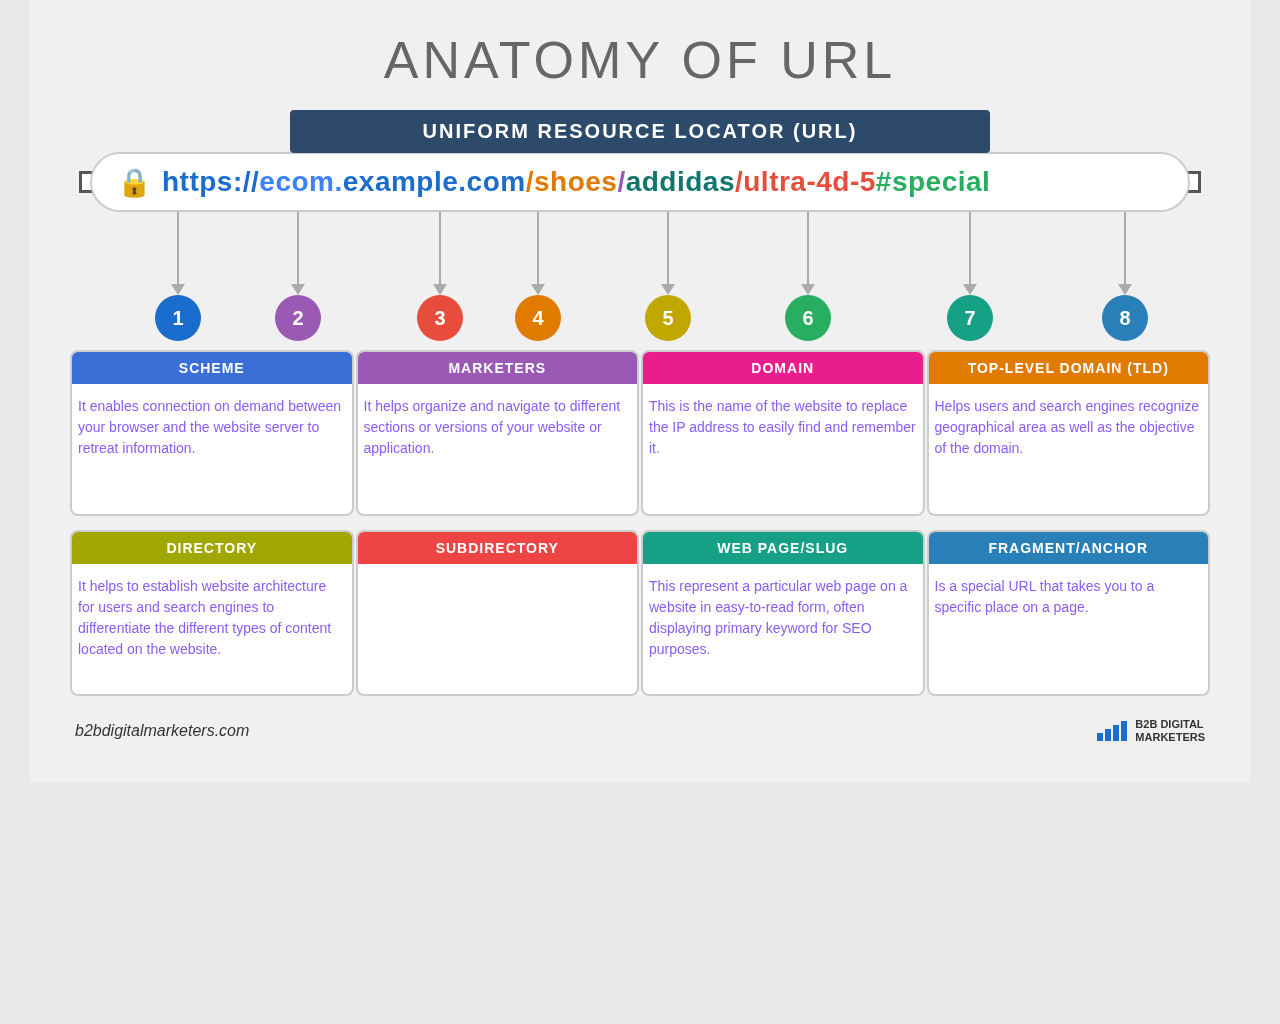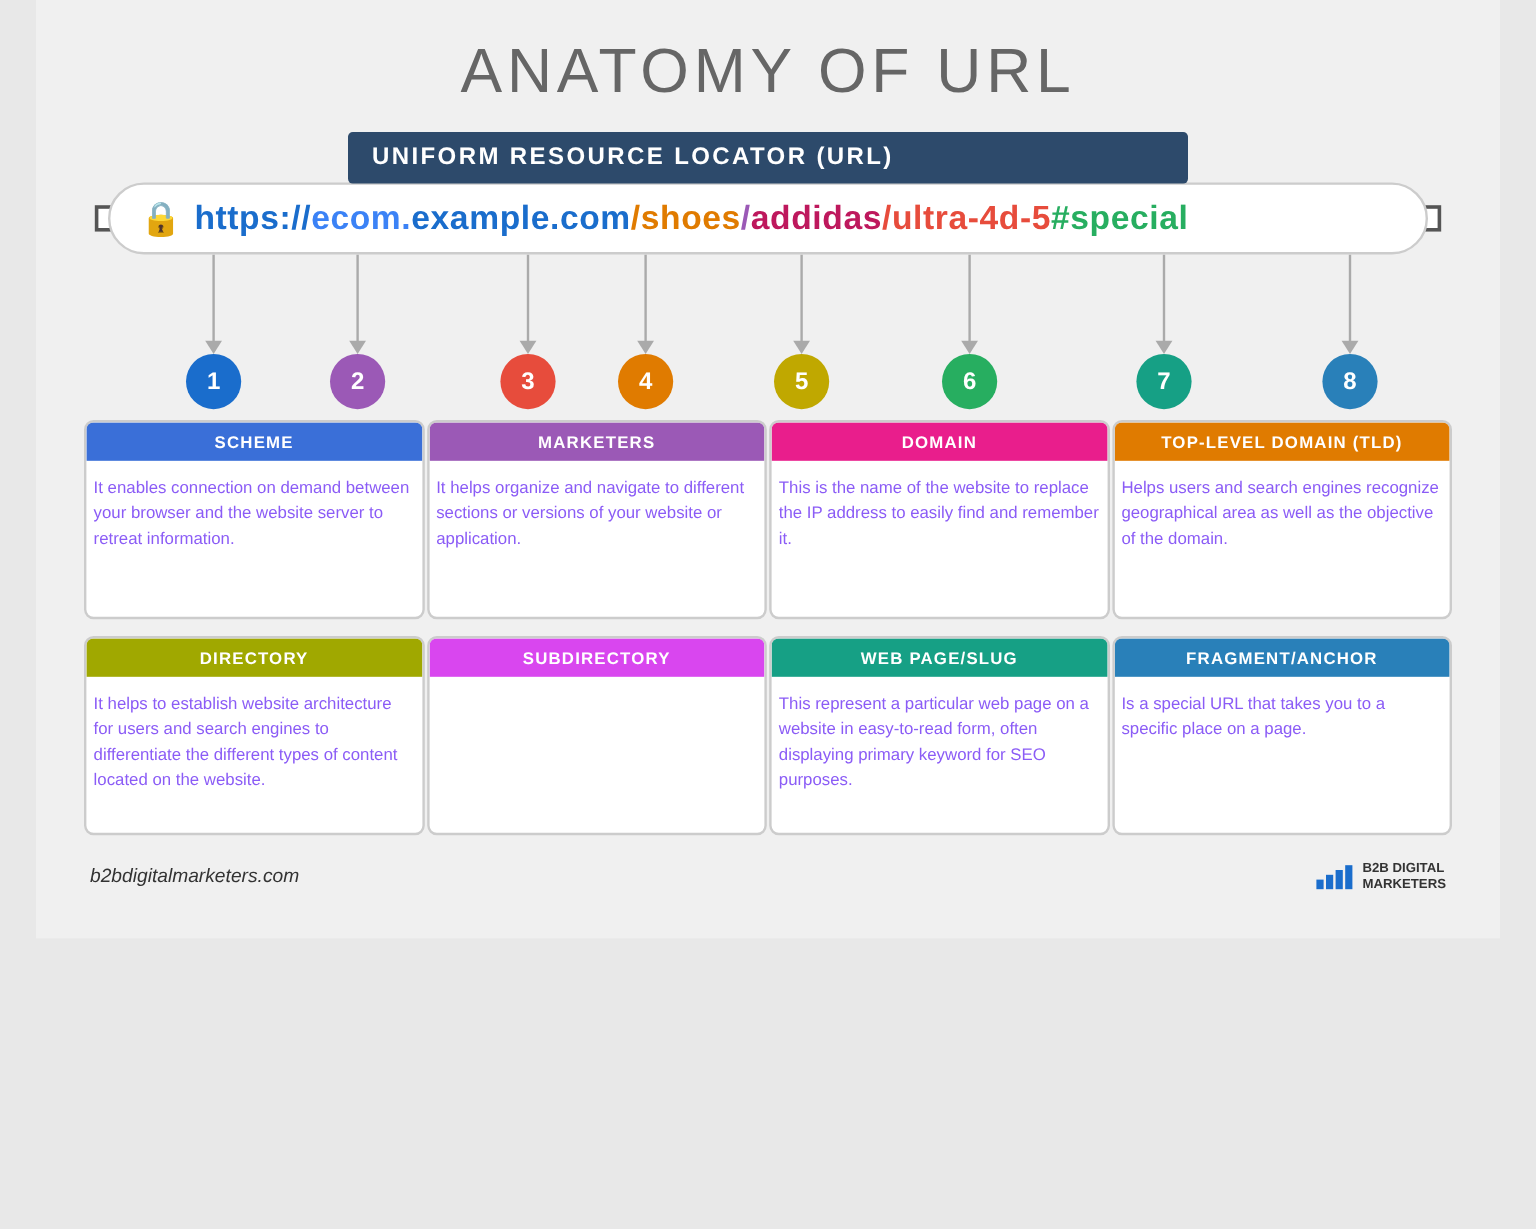--- a/index.html
+++ b/index.html
@@ -26,21 +26,21 @@
       font-weight: 300;
       color: #666;
       letter-spacing: 4px;
       margin-bottom: 20px;
       margin-top: 10px;
     }
 
     .url-banner {
       background: #2d4a6b;
       color: white;
-      text-align: left;
+      text-align: center;
       font-size: 20px;
       font-weight: 800;
       letter-spacing: 2px;
       padding: 10px 20px;
       width: 700px;
       margin: 0 auto 0;
       border-radius: 4px;
       position: relative;
       z-index: 2;
     }
@@ -85,21 +85,21 @@
       font-weight: 600;
       letter-spacing: 0.5px;
     }
 
     .url-https { color: #1a6dcc; }
     .url-subdomain { color: #3b82f6; text-align: center; }
     .url-domain { color: #1a6dcc; }
     .url-slash1 { color: #e07b00; }
     .url-dir { color: #e07b00; }
     .url-slash2 { color: #9b59b6; }
-    .url-subdir { color: #be185d; margin-top: 44px; }
+    .url-subdir { color: #0f766e; margin-top: 44px; }
     .url-slash3 { color: #e74c3c; }
     .url-slug { color: #e74c3c; }
     .url-anchor { color: #27ae60; }
 
     
     .cards-row {
       display: flex;
       gap: 2px;
       margin: 8px 10px 14px;
     }
@@ -246,21 +246,21 @@
       <div class="card-body">Helps users and search engines recognize geographical area as well as the objective of the domain.</div>
     </div>
     </div>
 
   <div class="cards-row" id="cards-row-2">
       <div class="card">
       <div class="card-header" style="background:#a0a800;">DIRECTORY</div>
       <div class="card-body">It helps to establish website architecture for users and search engines to differentiate the different types of content located on the website.</div>
     </div>
       <div class="card">
-      <div class="card-header" style="background:#d946ef;">SUBDIRECTORY</div>
+      <div class="card-header" style="background:#ef4444;">SUBDIRECTORY</div>
     </div>
       <div class="card">
       <div class="card-header" style="background:#16a085;">WEB PAGE/SLUG</div>
       <div class="card-body">This represent a particular web page on a website in easy-to-read form, often displaying primary keyword for SEO purposes.</div>
     </div>
       <div class="card">
       <div class="card-header" style="background:#2980b9;">FRAGMENT/ANCHOR</div>
       <div class="card-body">Is a special URL that takes you to a specific place on a page.</div>
     </div>
     </div>

